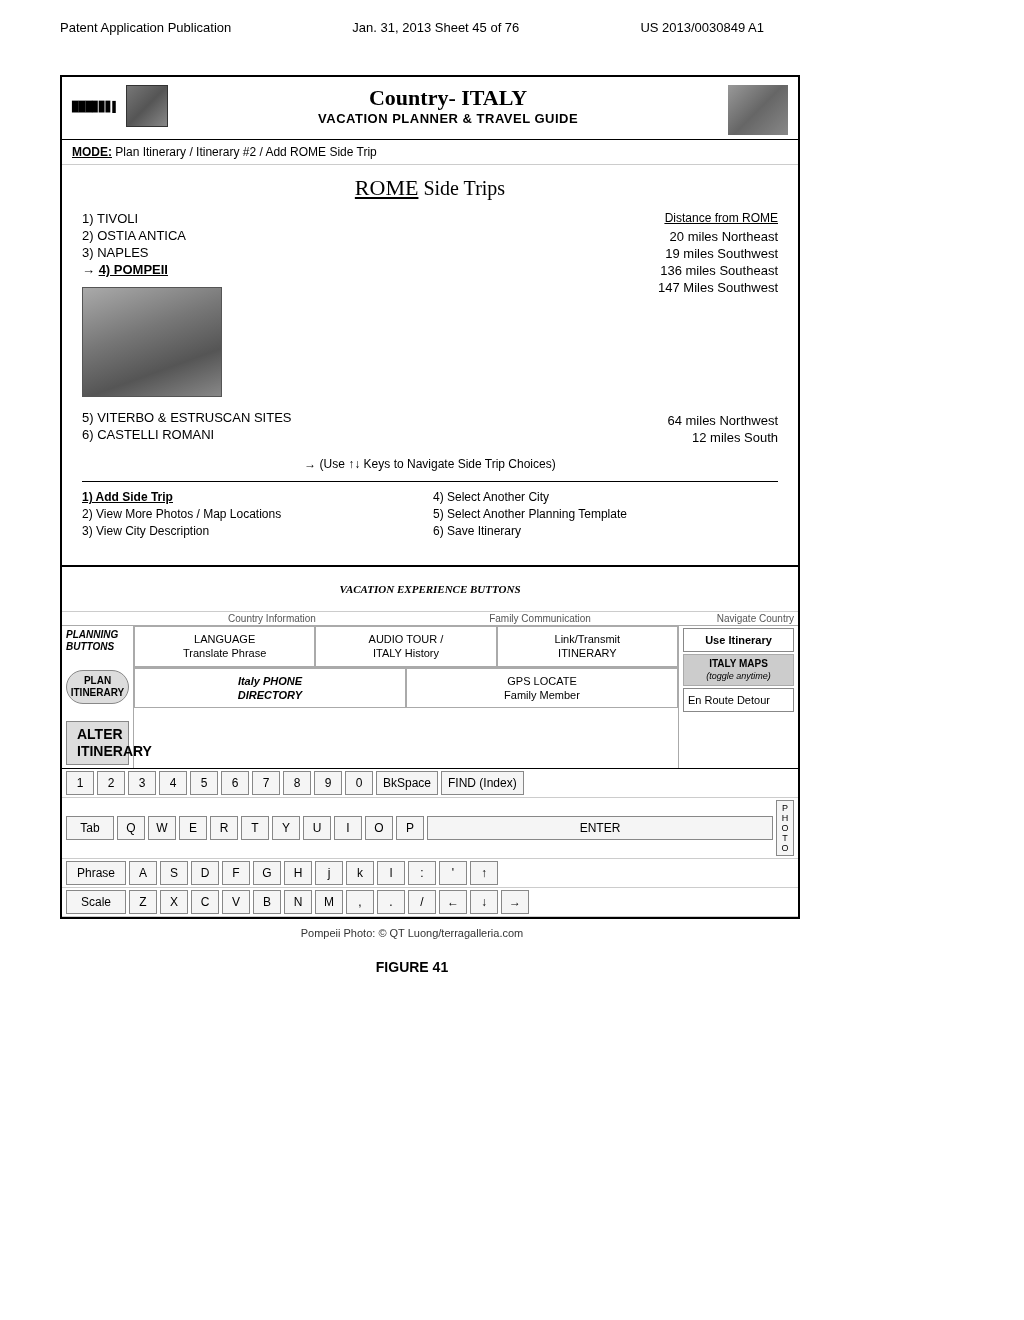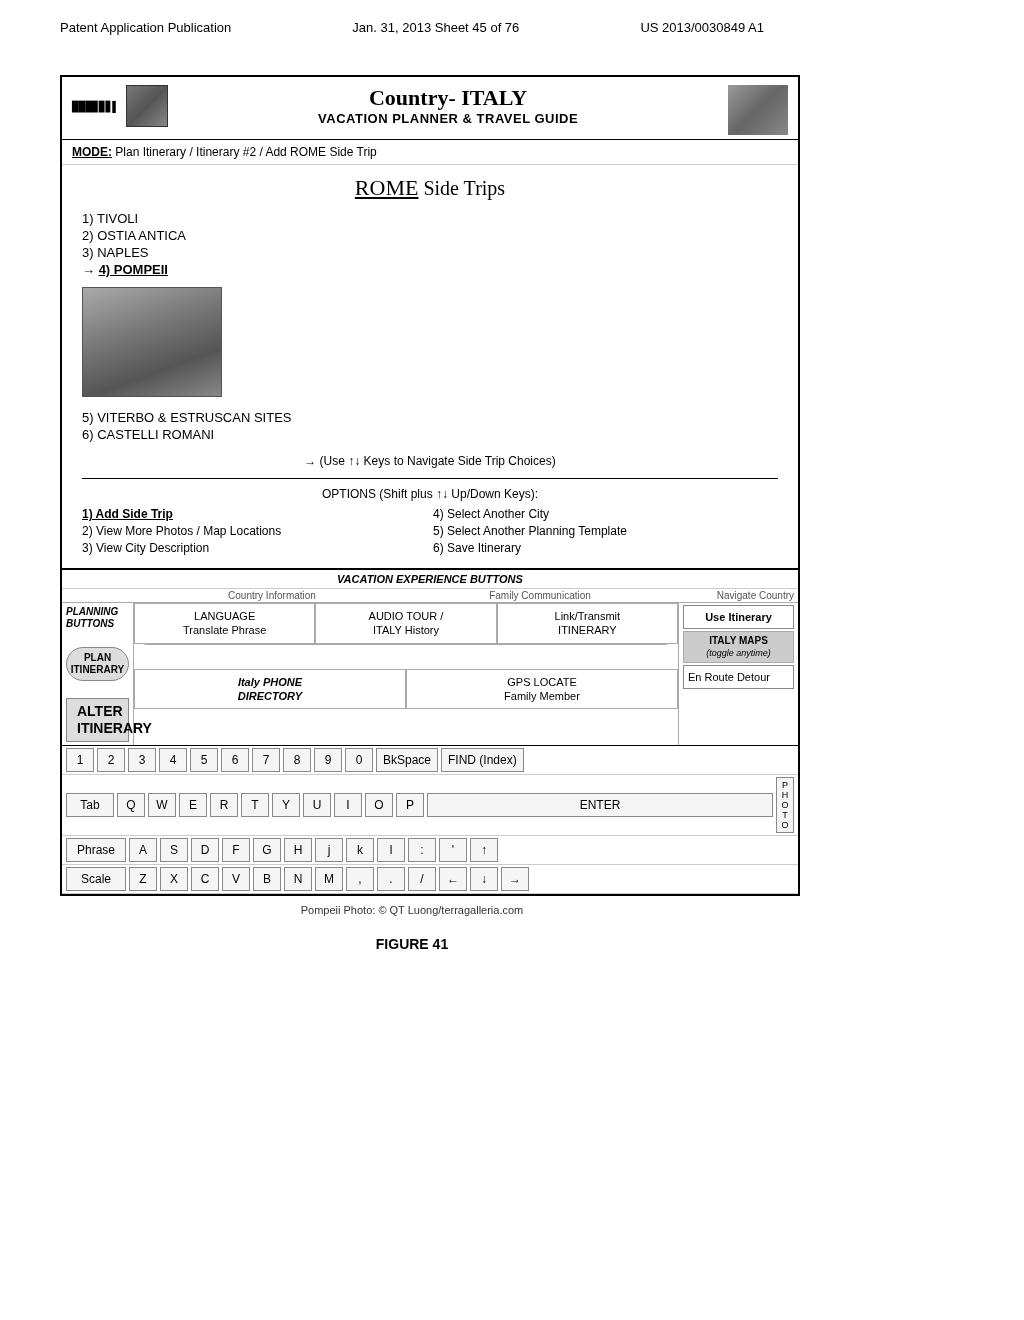--- a/index.html
+++ b/index.html
@@ -247,26 +247,24 @@
 
     .main-btns-col {
       flex: 1;
       display: flex;
       flex-direction: column;
     }
 
     .btn-row-top {
       display: flex;
       border-bottom: 1px solid #aaa;
-      border-radius: 14px;
     }
 
     .btn-row-bottom {
       display: flex;
-      margin-top: 24px;
     }
 
     .func-btn {
       flex: 1;
       border: 1px solid #aaa;
       padding: 5px 4px;
       font-size: 11px;
       text-align: center;
       cursor: pointer;
       line-height: 1.3;
@@ -373,22 +371,23 @@
       font-weight: bold;
       margin-top: 20px;
     }
 
     .vac-exp-header {
       text-align: center;
       flex: 1;
       font-weight: bold;
       font-style: italic;
       font-size: 11px;
-      padding: 3px;
+      padding: 16px;
       border-bottom: 1px solid #ccc;
+      font-family: Liberation Serif, serif;
     }
 
     .sub-headers {
       display: flex;
       font-size: 10px;
       border-bottom: 1px solid #aaa;
       padding: 1px 4px;
     }
 
     .sub-hdr {
@@ -454,30 +453,39 @@
           <div class="trip-item">1) TIVOLI</div>
           <div class="trip-item">2) OSTIA ANTICA</div>
           <div class="trip-item">3) NAPLES</div>
           <div class="trip-item selected">→ <u>4) POMPEII</u></div>
           <div style="margin: 4px 0;">
             <div class="pompeii-image"></div>
           </div>
           <div class="trip-item">5) VITERBO &amp; ESTRUSCAN SITES</div>
           <div class="trip-item">6) CASTELLI ROMANI</div>
         </div>
+        <div class="trips-right">
+          <div class="distance-header"><u>Distance from ROME</u></div>
+          <div class="distance-item">20 miles Northeast</div>
+          <div class="distance-item">19 miles Southwest</div>
+          <div class="distance-item">136 miles Southeast</div>
+          <div class="distance-item">147 Miles Southwest</div>
+          <div style="height:116px;"></div>
+          <div class="distance-item">64 miles Northwest</div>
+          <div class="distance-item">12 miles South</div>
+        </div>
       </div>
 
       <div class="nav-hint">
         → (Use ↑↓ Keys to Navigate Side Trip Choices)
       </div>
 
       <div class="divider"></div>
 
       <div class="options-section">
-        <div class="options-title">OPTIONS (Shift plus ↑↓ Up/Down Keys):</div>
         <div class="options-grid">
           <div class="options-col">
             <div class="option-item bold"><u>1) Add Side Trip</u></div>
             <div class="option-item">2) View More Photos / Map Locations</div>
             <div class="option-item">3) View City Description</div>
           </div>
           <div class="options-col">
             <div class="option-item">4) Select Another City</div>
             <div class="option-item">5) Select Another Planning Template</div>
             <div class="option-item">6) Save Itinerary</div>

